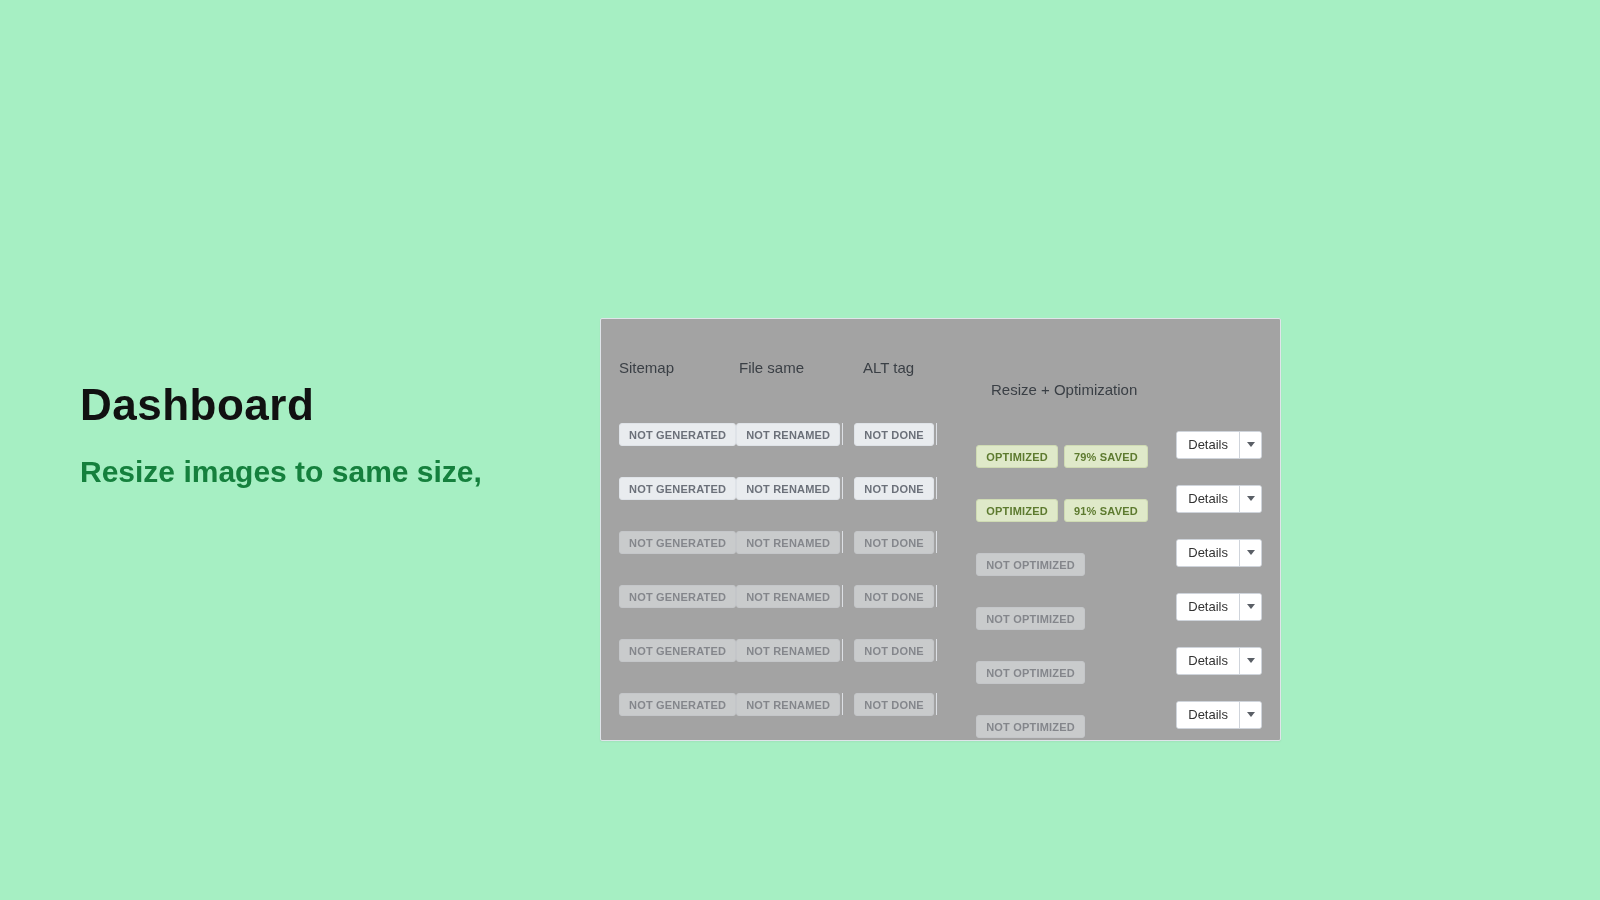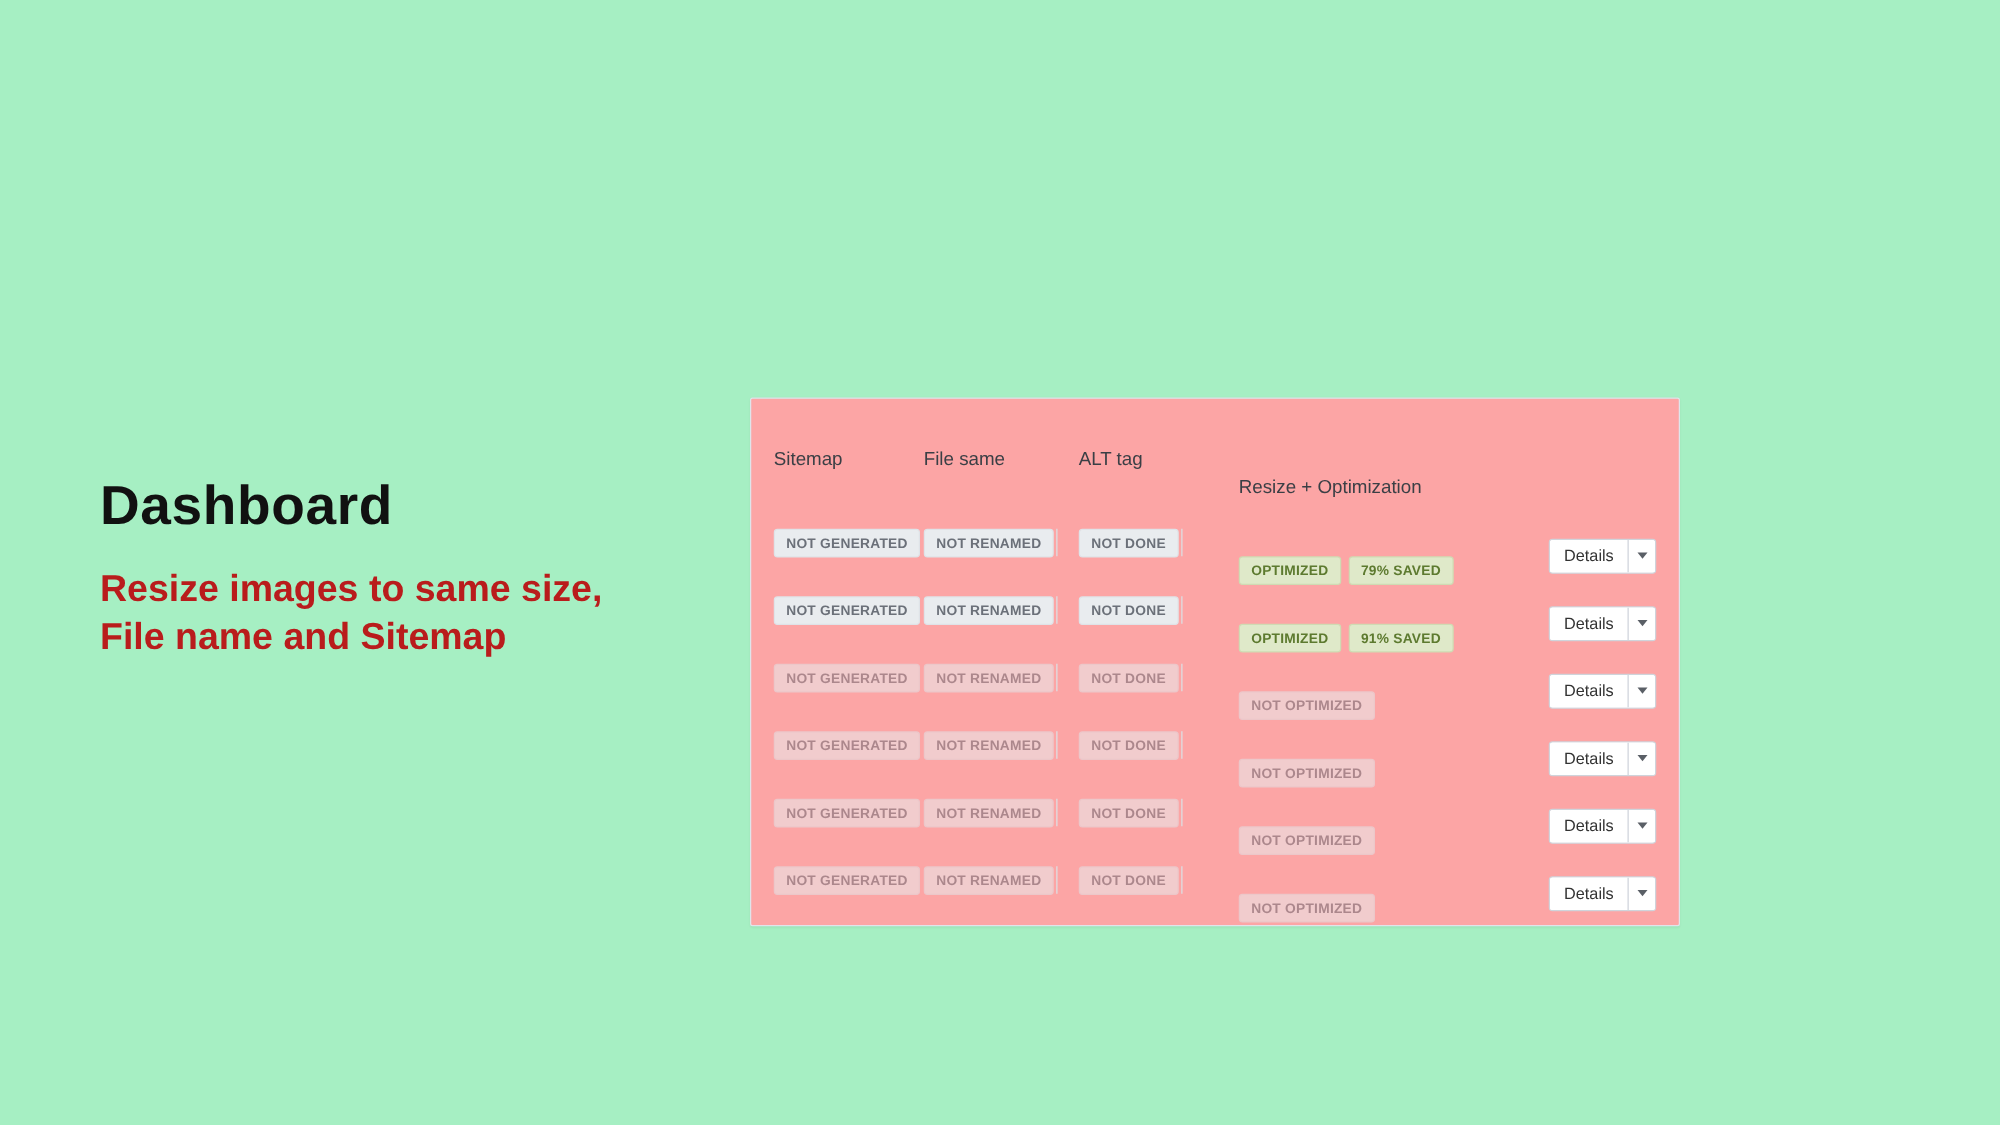--- a/index.html
+++ b/index.html
@@ -19,30 +19,30 @@
   .title {
     font-size: 44px;
     font-weight: 800;
     color: #111;
     margin-bottom: 23px;
     letter-spacing: 0.5px;
   }
   .subtitle {
     font-size: 30px;
     font-weight: 700;
-    color: #b91c1c;
+    color: #15803d;
     line-height: 1.25;
   }
 
   .panel {
     position: absolute;
     left: 600px;
     top: 318px;
-    width: 744px;
-    background: #fca5a5;
+    width: 681px;
+    background: #a3a3a3;
     border: 1px solid #e0e4ea;
     border-radius: 2px;
     box-shadow: 0 1px 2px rgba(0,0,0,0.05);
     padding: 18px 18px 4px 18px;
   }
 
   .header-row {
     display: flex;
     align-items: center;
     margin-bottom: 14px;
@@ -132,21 +132,20 @@
     border-top: 5px solid #5a5f66;
   }
 </style>
 </head>
 <body>
 
 <div class="left-block">
   <div class="title">Dashboard</div>
   <div class="subtitle">
     <div>Resize images to same size,</div>
-    <div>File name and Sitemap</div>
   </div>
 </div>
 
 <div class="panel">
 
   <div class="header-row">
     <div class="header-cell col-sitemap">Sitemap</div>
     <div class="header-cell col-filename">File same</div>
     <div class="header-cell col-alt">ALT tag</div>
     <div class="header-cell col-resize">Resize + Optimization</div>

